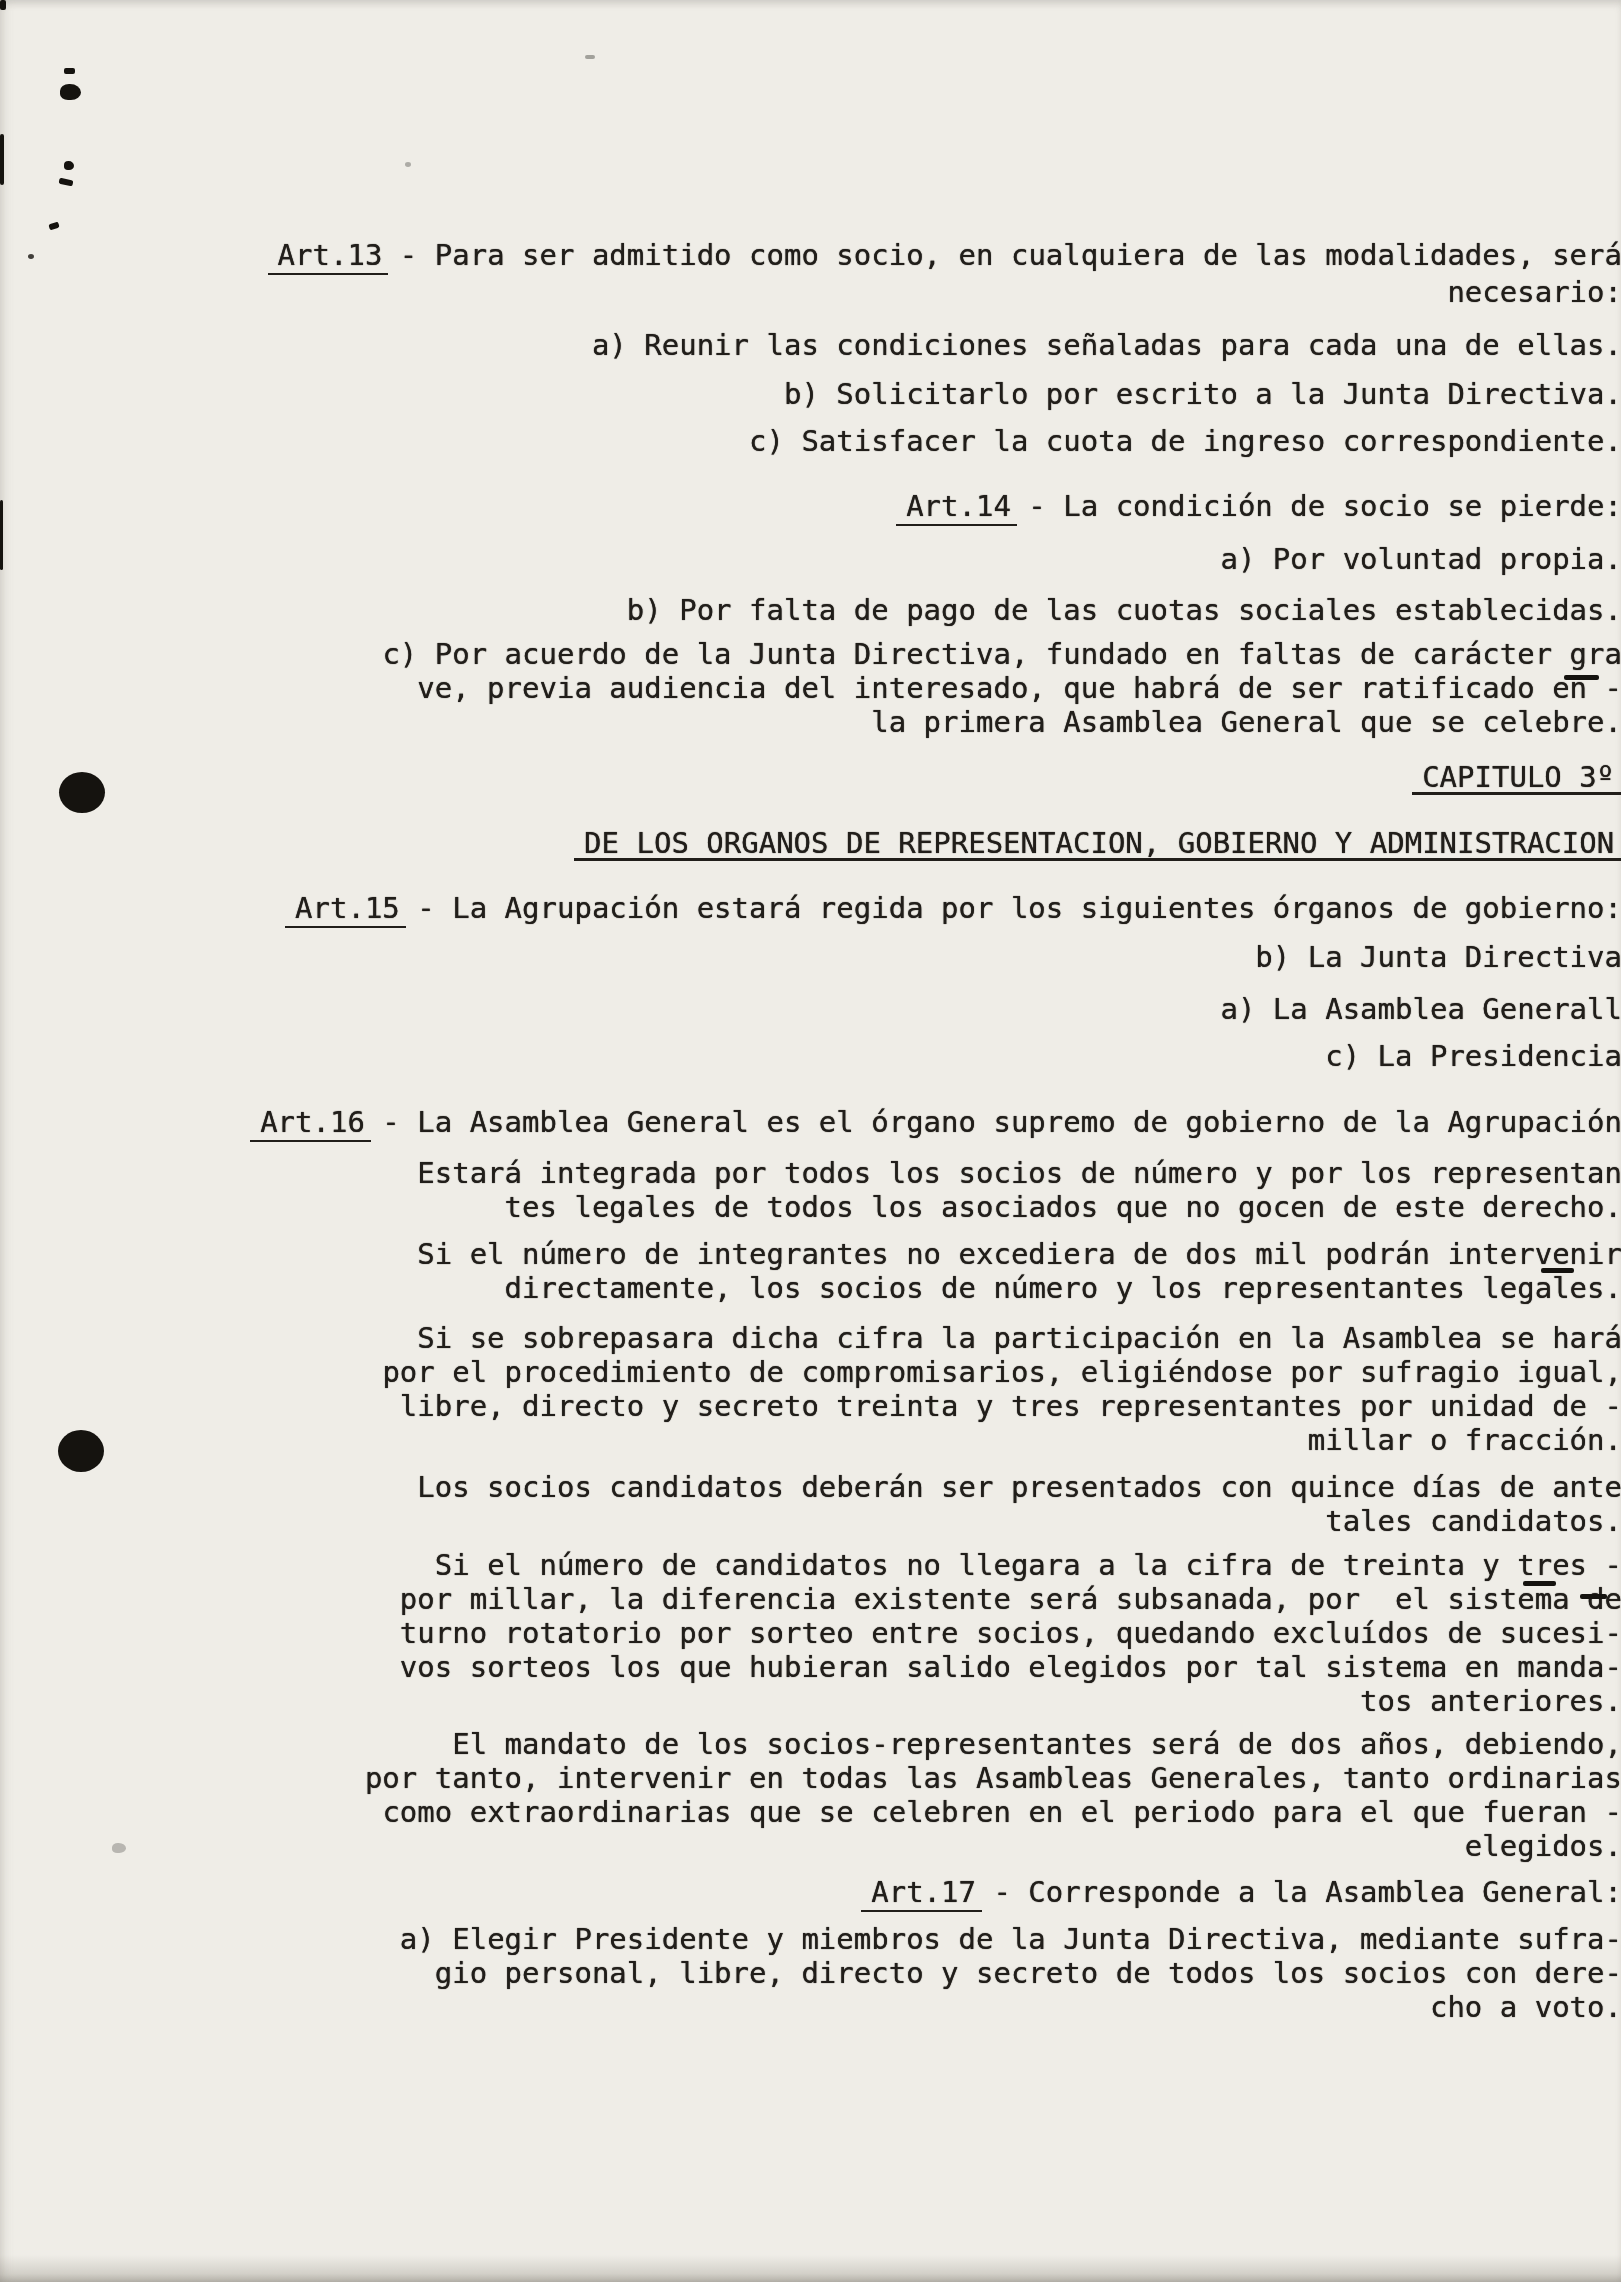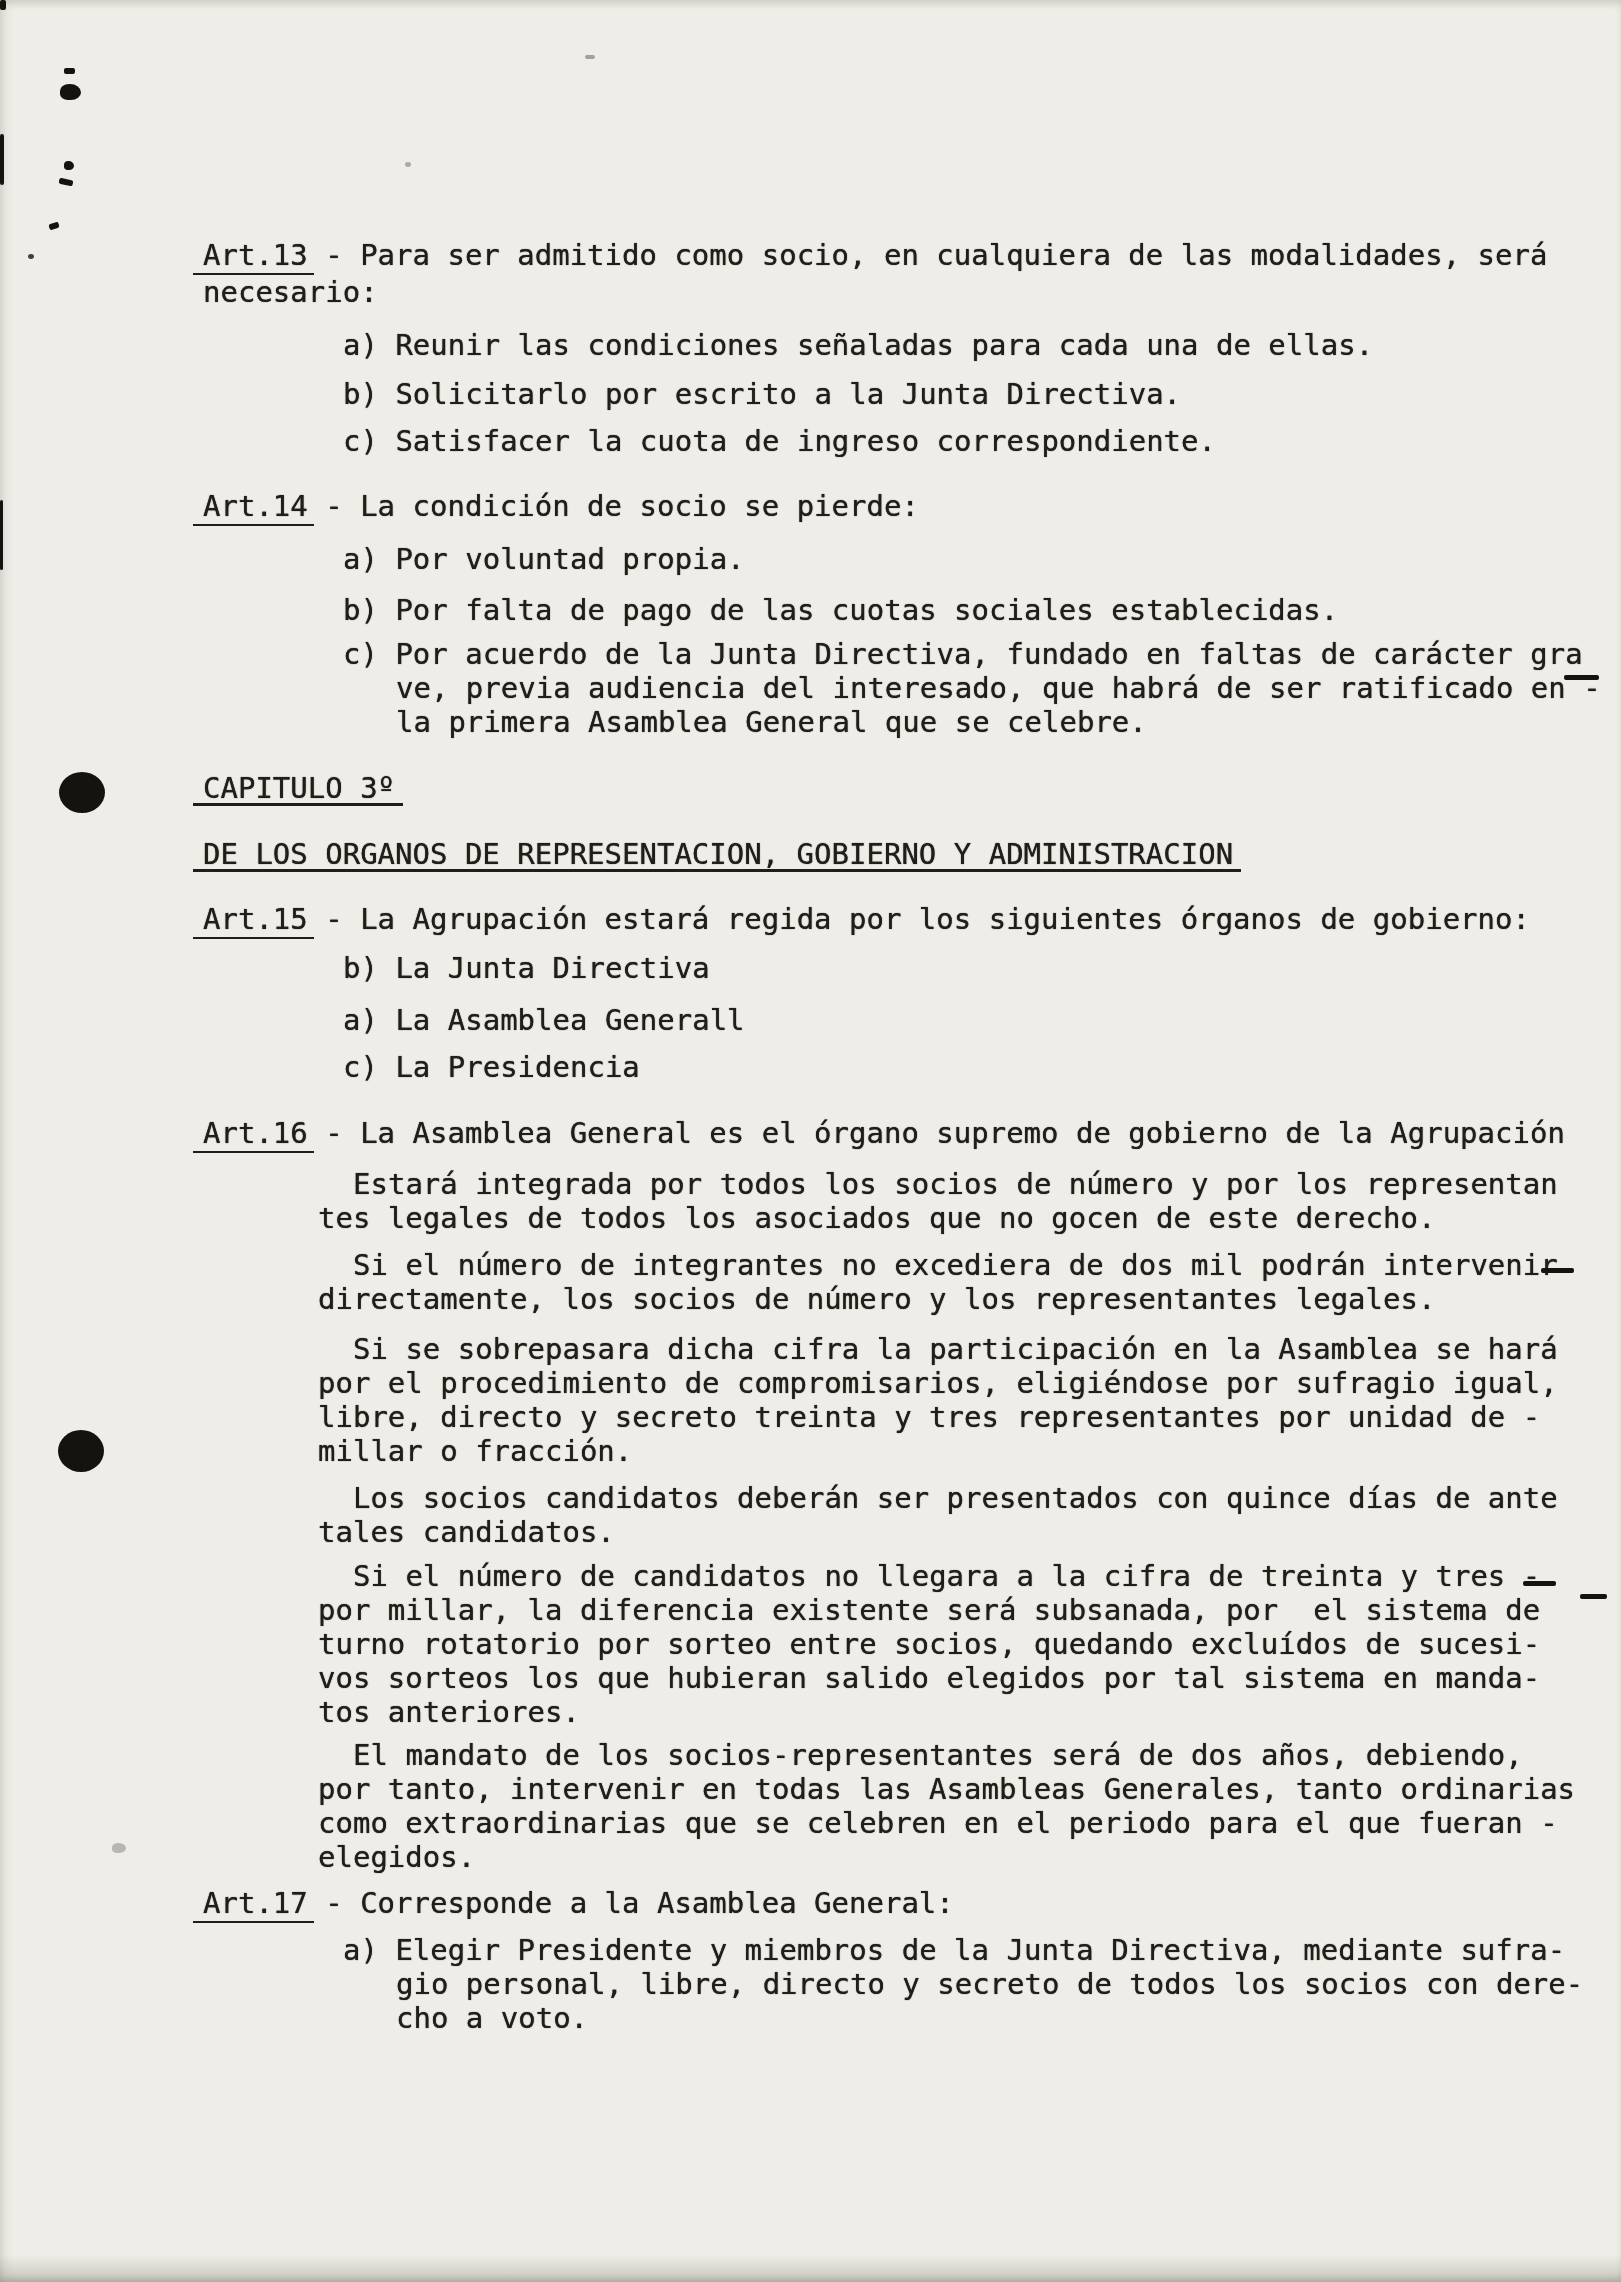--- a/index.html
+++ b/index.html
@@ -8,21 +8,21 @@
     position:relative;
     width:1622px; height:2282px;
     margin:0 auto;
     background:#efede7;
     overflow:hidden;
     font-family:"DejaVu Sans Mono", "Liberation Mono", monospace;
     color:#211e1a;
     box-shadow: inset 0 3.9px 7.8px rgba(100,95,88,0.18), inset 5.9px 0 9.8px rgba(100,95,88,0.10);
   }
   .doc {
-    position:absolute; left:203px; top:238px; right:0;
+    position:absolute; left:203px; top:238px; right:0;text-align:right;
   }
   .line {
     height:34px; line-height:34px;
     font-size:29px;
     white-space:pre;
     text-shadow:0 0 1px currentColor;
   }
   .art-label {
     border-bottom:2.9px solid currentColor;
     padding:0 5.9px 1px 9.8px;
@@ -53,21 +53,21 @@
       <div class="line" style="margin-top: 2.9px;">necesario:</div>
       <div class="line" style="margin-left: 140px; margin-top: 19.5px;">a) Reunir las condiciones señaladas para cada una de ellas.</div>
       <div class="line" style="margin-left: 140px; margin-top: 14.6px;">b) Solicitarlo por escrito a la Junta Directiva.</div>
       <div class="line" style="margin-left: 140px; margin-top: 12.7px;">c) Satisfacer la cuota de ingreso correspondiente.</div>
       <div class="line" style="margin-left: 0px; margin-top: 31px;"><span class="art-label">Art.14</span> - La condición de socio se pierde:</div>
       <div class="line" style="margin-left: 140px; margin-top: 19.5px;">a) Por voluntad propia.</div>
       <div class="line" style="margin-left: 140px; margin-top: 16.6px;">b) Por falta de pago de las cuotas sociales establecidas.</div>
       <div class="line" style="margin-left: 140px; margin-top: 10.7px;">c) Por acuerdo de la Junta Directiva, fundado en faltas de carácter gra</div>
       <div class="line" style="margin-left: 193px; margin-top: 0px;">ve, previa audiencia del interesado, que habrá de ser ratificado en -</div>
       <div class="line" style="margin-left: 193px; margin-top: 0px;">la primera Asamblea General que se celebre.</div>
-      <div class="line heading" style="margin-left: 0px; margin-top: 32px;"><span class="heading-text">CAPITULO 3º</span></div>
+      <div class="line heading" style="margin-left: 0px; margin-top: 21px;"><span class="heading-text">CAPITULO 3º</span></div>
       <div class="line heading" style="margin-left: 0px; margin-top: 32px;"><span class="heading-text">DE LOS ORGANOS DE REPRESENTACION, GOBIERNO Y ADMINISTRACION</span></div>
       <div class="line" style="margin-left: 0px; margin-top: 31px;"><span class="art-label">Art.15</span> - La Agrupación estará regida por los siguientes órganos de gobierno:</div>
       <div class="line" style="margin-left: 140px; margin-top: 14.6px;">b) La Junta Directiva</div>
       <div class="line" style="margin-left: 140px; margin-top: 17.6px;">a) La Asamblea Generall</div>
       <div class="line" style="margin-left: 140px; margin-top: 13.7px;">c) La Presidencia</div>
       <div class="line" style="margin-left: 0px; margin-top: 32px;"><span class="art-label">Art.16</span> - La Asamblea General es el órgano supremo de gobierno de la Agrupación</div>
       <div class="line" style="margin-left: 150px; margin-top: 16.6px;">Estará integrada por todos los socios de número y por los representan</div>
       <div class="line" style="margin-left: 115px; margin-top: 0px;">tes legales de todos los asociados que no gocen de este derecho.</div>
       <div class="line" style="margin-left: 150px; margin-top: 12.7px;">Si el número de integrantes no excediera de dos mil podrán intervenir</div>
       <div class="line" style="margin-left: 115px; margin-top: 0px;">directamente, los socios de número y los representantes legales.</div>

